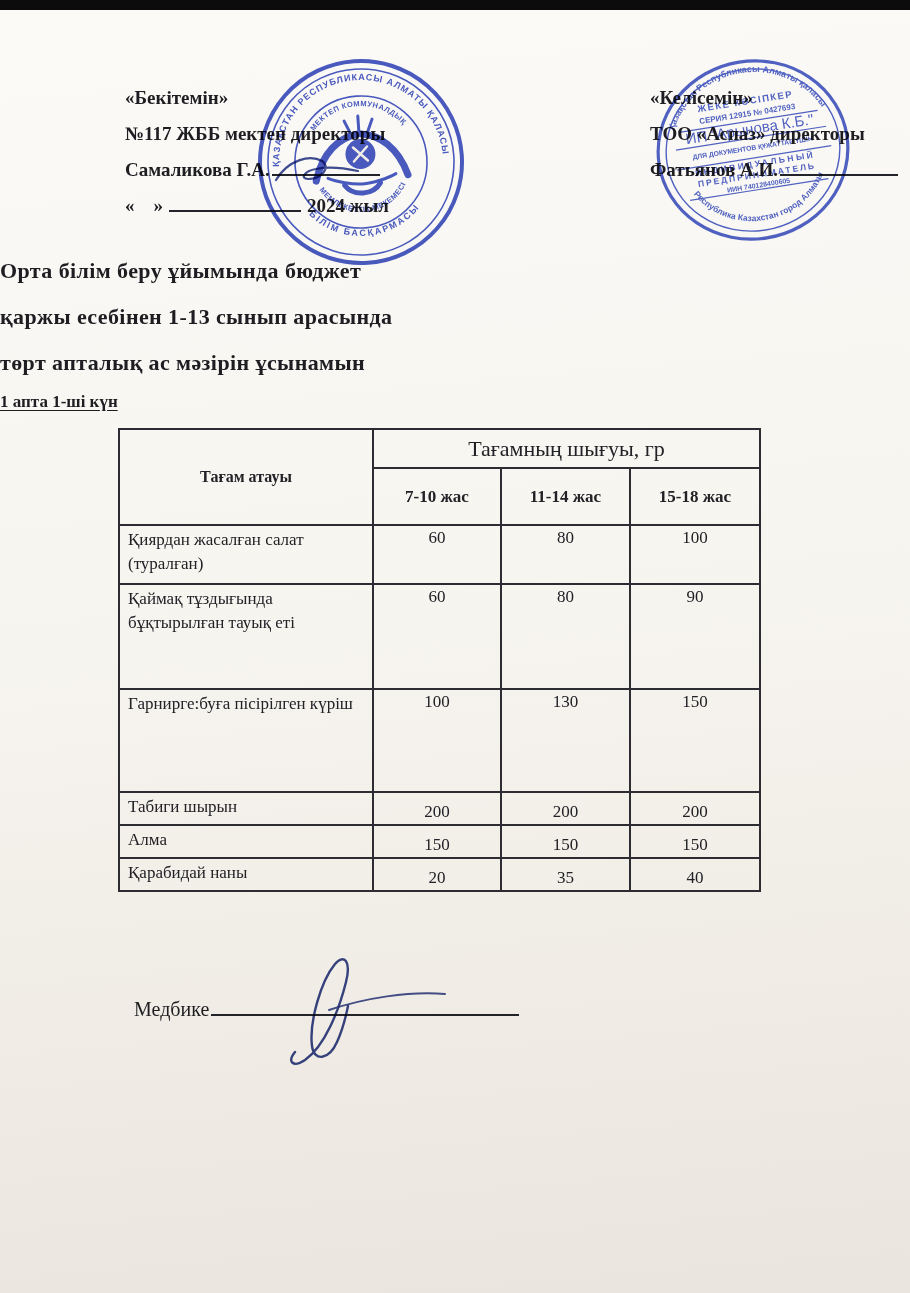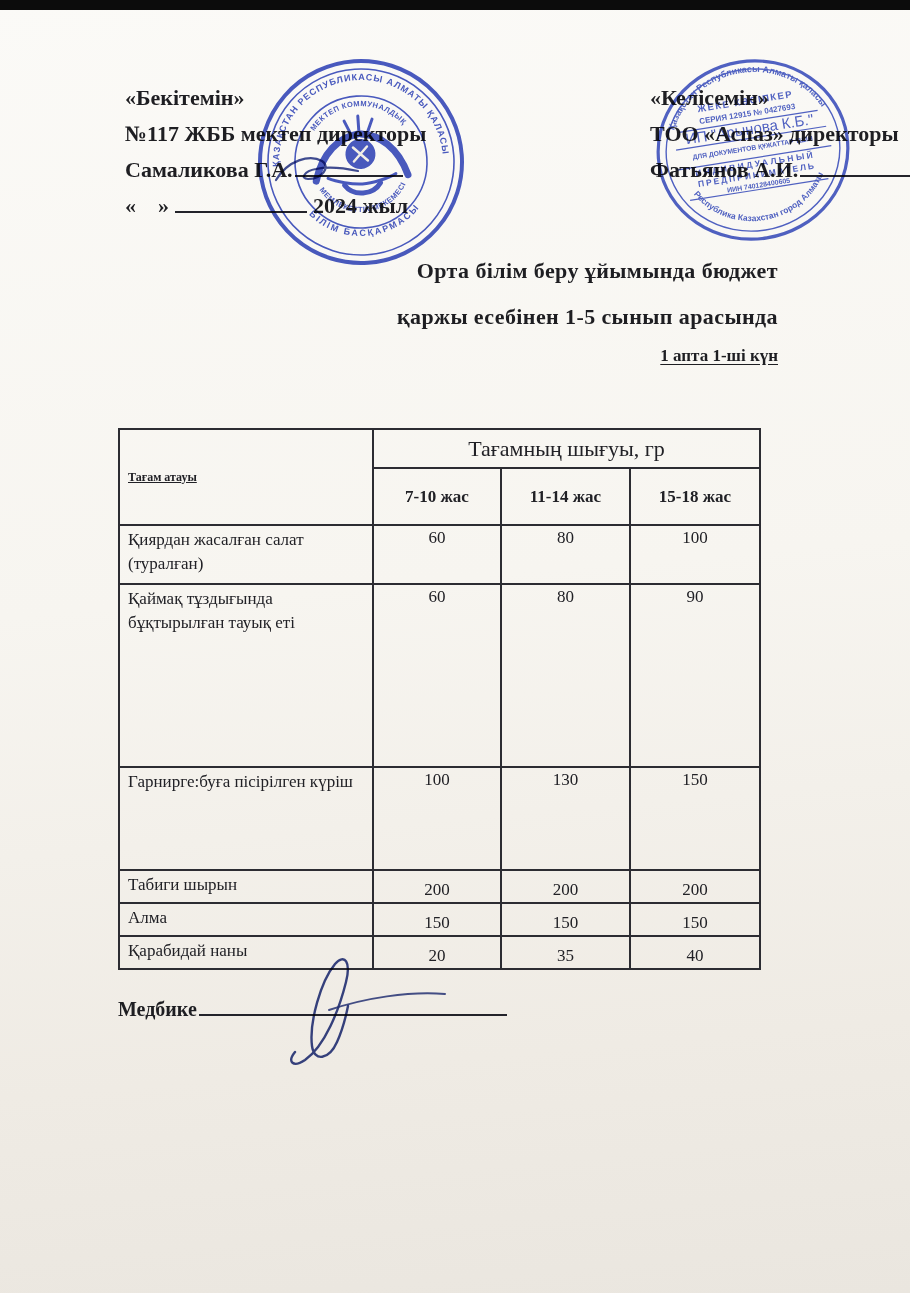--- a/index.html
+++ b/index.html
@@ -2,46 +2,46 @@
 <html><head>
 <meta charset="utf-8">
 <style>
   html,body{margin:0;padding:0;background:#e9e6e0;}
   .page{
     position:relative;width:910px;height:1293px;overflow:hidden;
     background:linear-gradient(175deg,#fbfaf7 0%,#f7f5f0 45%,#efebe4 80%,#eae6df 100%);
     font-family:"Liberation Serif","DejaVu Serif",serif;color:#1e1e22;
   }
   .scan-bar{position:absolute;left:0;top:0;width:910px;height:10px;background:#0c0c0c;}
-  .hdr-block{position:absolute;font-size:22px;font-weight:bold;line-height:36px;white-space:nowrap;}
+  .hdr-block{position:absolute;font-size:19px;font-weight:bold;line-height:36px;white-space:nowrap;}
   .hdr-approve{left:125px;top:80px;}
   .hdr-agree{left:650px;top:80px;}
   .uline{display:inline-block;border-bottom:2.4px solid #23232a;height:18px;vertical-align:baseline;}
   .u-name{width:108px;margin-left:2px;}
   .u-date{width:132px;margin:0 6px;}
   .u-agree{width:118px;margin-left:2px;}
   .u-nurse{width:308px;margin-left:2px;}
-  .title-wrap{position:absolute;left:12px;top:248px;width:766px;text-align:right;}
+  .title-wrap{position:absolute;left:0;top:248px;width:766px;text-align:left;}
   .title-line{font-size:22px;font-weight:bold;line-height:46px;letter-spacing:.4px;}
   .subtitle{display:inline-block;margin-top:6px;font-size:17px;font-weight:bold;text-decoration:underline;text-underline-offset:3px;}
   table.menu{
     position:absolute;left:118px;top:428px;width:641px;border-collapse:collapse;
     font-size:17px;color:#212126;table-layout:fixed;
   }
   table.menu th,table.menu td{border:2px solid #2c2c32;padding:2px 8px;background:transparent;}
   table.menu{border:2.5px solid #2c2c32;}
   th.group-h{height:33px;font-size:22px;font-weight:normal;text-align:center;}
-  th.dish-h{font-weight:bold;text-align:left;vertical-align:middle;font-size:12px;text-decoration:underline;}
+  th.dish-h{font-weight:bold;text-align:center;vertical-align:middle;font-size:16px;}
   tr.hrow2 th{height:51px;font-weight:bold;text-align:center;vertical-align:middle;font-size:17px;}
   td.dish{text-align:left;vertical-align:top;padding:5px 10px;line-height:24px;}
   td.val{text-align:center;vertical-align:top;padding-top:6px;}
-  tr.r1{height:59px;} tr.r2{height:183px;} tr.r3{height:103px;margin-left:18px;}
+  tr.r1{height:59px;} tr.r2{height:105px;} tr.r3{height:103px;margin-left:18px;}
   tr.r4{height:30px;} tr.r5{height:29px;} tr.r6{height:25px;}
   tr.r4 td.val,tr.r5 td.val,tr.r6 td.val{padding-top:9px;}
-  .footer{position:absolute;left:118px;top:996px;font-size:20px;font-weight:bold;white-space:nowrap;}
+  .footer{position:absolute;left:134px;top:996px;font-size:20px;font-weight:normal;white-space:nowrap;}
   .stamp{position:absolute;mix-blend-mode:multiply;opacity:.92;}
   .stamp-school{left:255px;top:56px;transform:rotate(-4deg);}
   .stamp-ip{left:653px;top:54px;transform:rotate(-9deg);}
   .sig{position:absolute;mix-blend-mode:multiply;}
   .sig-small{left:270px;top:146px;}
   .sig-nurse{left:233px;top:948px;}
 </style>
 </head>
 <body>
 
@@ -115,21 +115,22 @@
       <text x="100" y="134" text-anchor="middle" font-size="7" font-weight="bold">ИИН 740128400605</text>
     </g>
   </svg>
 
   <svg class="sig sig-small" width="95" height="48" viewBox="0 0 95 48">
     <path d="M 6,34 C 18,14 40,8 52,15 C 61,21 52,33 38,33 C 30,33 34,25 46,23 C 60,20 74,22 88,25" fill="none" stroke="#2b3a8a" stroke-width="2.2" stroke-linecap="round" opacity=".9"></path>
   </svg>
 
   <div class="title-wrap">
     <div class="title-line">Орта білім беру ұйымында бюджет</div>
-    <div class="title-line">қаржы есебінен 1-5  сынып арасында</div>
+    <div class="title-line">қаржы есебінен 1-13  сынып арасында</div>
+    <div class="title-line">төрт апталық ас мәзірін ұсынамын</div>
     <div><span class="subtitle">1 апта 1-ші күн</span></div>
   </div>
 
   <table class="menu">
     <colgroup>
       <col style="width:254px">
         <col style="width:128px">
         <col style="width:129px">
         <col style="width:130px">
     </colgroup>

